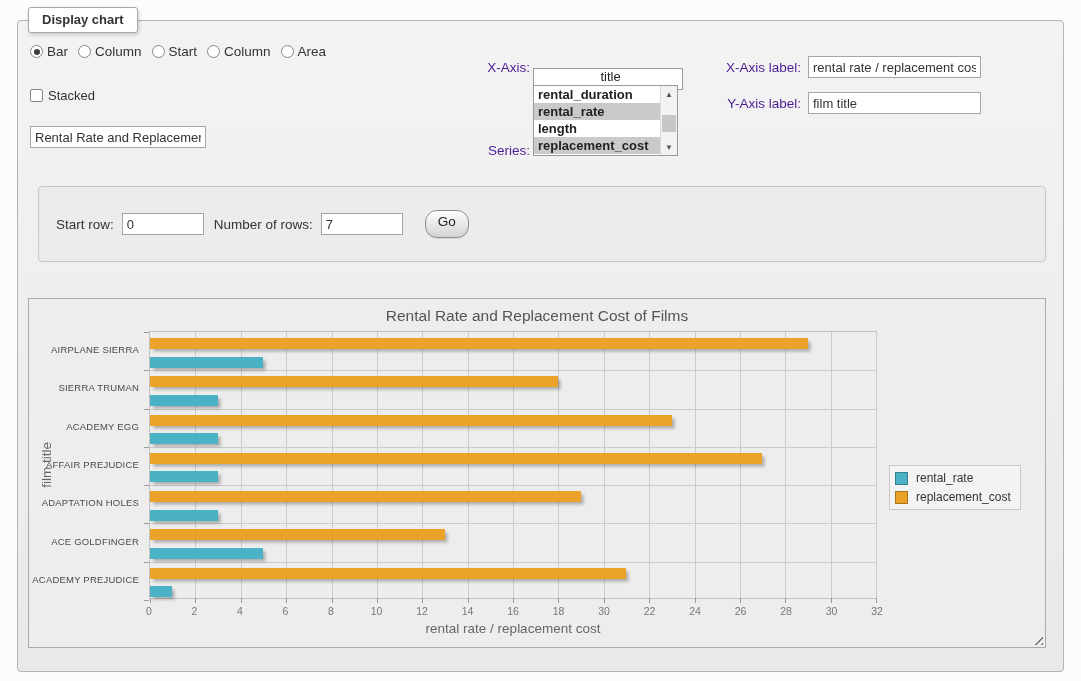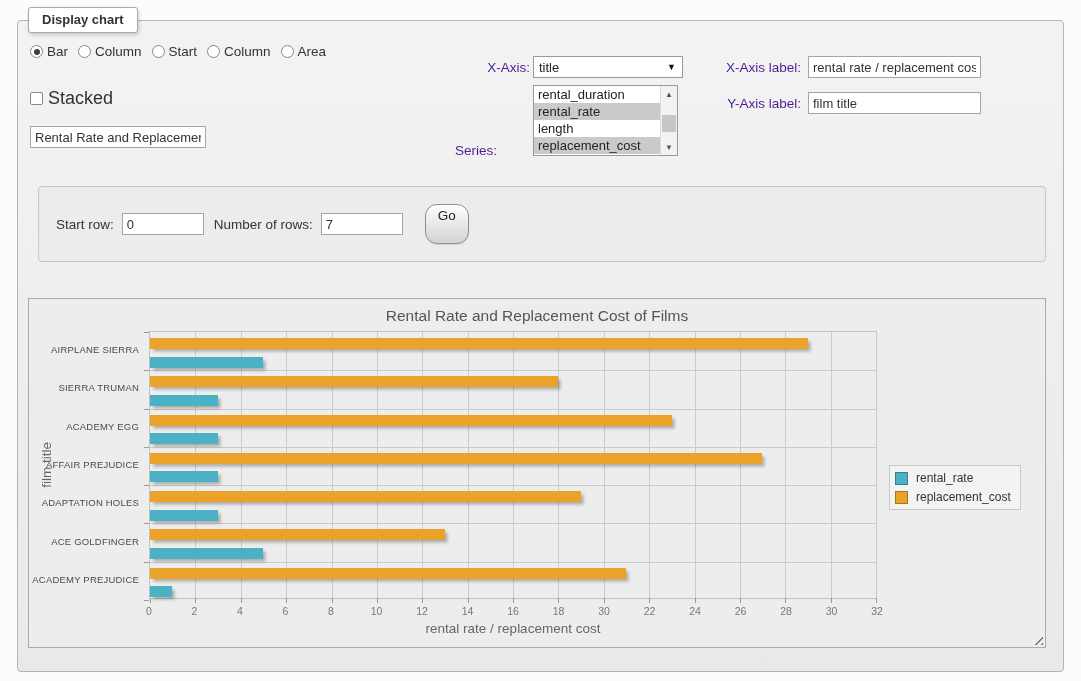--- a/index.html
+++ b/index.html
@@ -17,50 +17,50 @@
   .ctl-label { position:absolute; font-size:13.5px; color:#4c1d95; }
 
   .radio-row { position:absolute; left:30px; top:44px; display:flex; align-items:center; gap:10px;
     font-size:13.5px; color:#333; }
   .radio-item { display:flex; align-items:center; gap:4px; cursor:default; }
   .radio { width:13px; height:13px; border:1px solid #878787; border-radius:50%; background:#fff;
     display:inline-flex; align-items:center; justify-content:center; flex:0 0 auto; }
   .radio.checked::after { content:""; width:6px; height:6px; border-radius:50%; background:#3f3f3f; }
 
   .check-row { position:absolute; left:30px; top:88px; display:flex; align-items:center; gap:5px;
-    font-size:18px; color:#333; }
+    font-size:13px; color:#333; }
   .checkbox { width:13px; height:13px; border:1px solid #878787; border-radius:2px; background:#fff; }
 
   .txt { position:absolute; border:1px solid #a5a5a5; background:#fff; font-size:13px; color:#333;
     padding:2px 4px; height:22px; font-family:"Liberation Sans",sans-serif; }
 
-  .fake-select { position:absolute; left:533px; top:56px; width:150px; height:22px; background:#fff;
+  .fake-select { position:absolute; left:533px; top:68px; width:150px; height:22px; background:#fff;
     border:1px solid #9a9a9a; font-size:13px; color:#222; display:flex; align-items:center;
-    padding-left:5px; }
+    padding-left:5px;flex-direction:column; }
   .fake-select .arrow { margin-left:auto; margin-right:6px; font-size:9px; color:#111; }
 
   .listbox { position:absolute; left:533px; top:85px; width:145px; height:71px; background:#fff;
     border:1px solid #9a9a9a; display:flex; }
-  .listbox .opts { flex:1 1 auto; overflow:hidden; }
+  .listbox .opts { flex:1 1 auto; overflow:hidden;font-weight:bold; }
   .listbox .opt { height:17px; line-height:17px; font-size:13px; color:#222; padding-left:4px;
     white-space:nowrap; }
   .listbox .opt.sel { background:#cacaca; }
   .scrollbar { width:17px; flex:0 0 auto; background:#f2f2f2; border-left:1px solid #ddd;
     display:flex; flex-direction:column; }
   .sb-btn { height:16px; display:flex; align-items:center; justify-content:center;
     font-size:8px; color:#555; background:#f2f2f2; }
   .sb-track { flex:1; position:relative; }
   .sb-thumb { position:absolute; left:1px; right:1px; top:35%; height:45%; background:#c6c6c6; }
 
   .rows-panel { position:absolute; left:38px; top:186px; width:1008px; height:76px;
     border:1px solid #c6c6c6; border-radius:4px; background:#ececec;
     display:flex; align-items:center; padding-left:17px; font-size:13.5px; color:#333; }
   .rows-panel .txt2 { border:1px solid #a5a5a5; background:#fff; font-size:13px; color:#333;
     padding:2px 4px; height:22px; width:82px; font-family:"Liberation Sans",sans-serif; }
-  .go-btn { margin-left:22px; padding:3px 12px 20px; border:1px solid #8f8f8f; border-radius:12px;
+  .go-btn { margin-left:22px; padding:3px 12px 8px; border:1px solid #8f8f8f; border-radius:12px;
     background:linear-gradient(#fefefe,#d3d3d3); font-size:13.5px; color:#222;
     font-family:"Liberation Sans",sans-serif; box-shadow:0 1px 1px rgba(0,0,0,.1); }
 
   .chart-box { position:absolute; left:28px; top:298px; width:1018px; height:350px;
     border:1px solid #ababab; background:#ededed; }
   .chart-title { position:absolute; top:8px; left:0; width:100%; text-align:center;
     font-size:15.5px; color:#555; }
   .plot { position:absolute; left:120px; top:32px; width:728px; height:268px;
     border:1px solid #c2c2c2; background:#ededed; }
   .vline { position:absolute; top:0; bottom:0; width:1px; background:#cbcbcb; }
@@ -122,21 +122,21 @@
   </div>
 
   <input class="txt" style="left: 30px; top: 126px; width: 176px;" value="Rental Rate and Replacement Cost of Films">
 
   <div class="ctl-label" style="left:455px; top:60px; width:75px; text-align:right;">X-Axis:</div>
   <div class="fake-select">
     <span>title</span>
     <span class="arrow">▼</span>
   </div>
 
-  <div class="ctl-label" style="left:455px; top:143px; width:75px; ">Series:</div>
+  <div class="ctl-label" style="left:455px; top:143px; width:75px; text-align:right;">Series:</div>
   <div class="listbox">
     <div class="opts" id="series-options">
         <div class="opt">rental_duration</div>
         <div class="opt sel">rental_rate</div>
         <div class="opt">length</div>
         <div class="opt sel">replacement_cost</div>
       </div>
     <div class="scrollbar">
       <div class="sb-btn">▲</div>
       <div class="sb-track">

